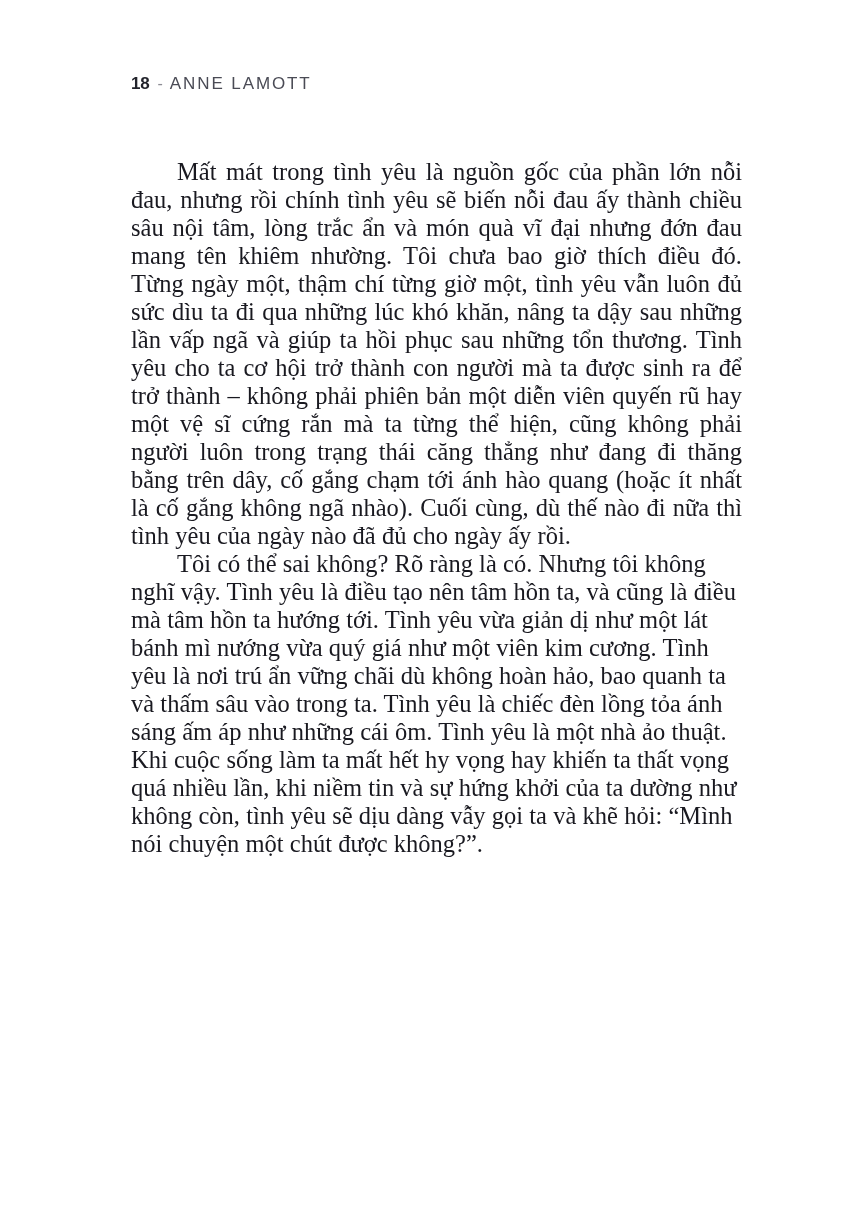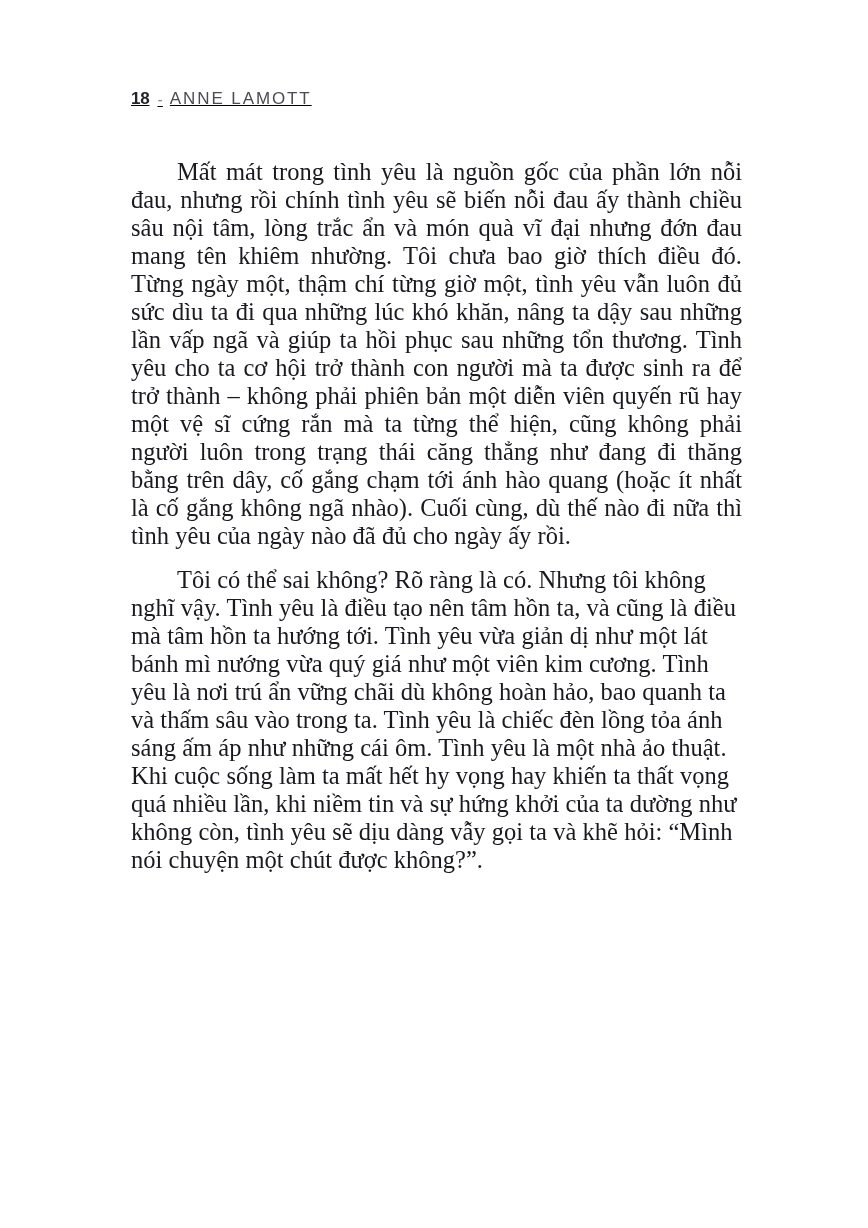--- a/index.html
+++ b/index.html
@@ -19,25 +19,24 @@
   .page {
     position: absolute;
     inset: 0;
     background: #ffffff;
   }
 
   
   .running-head {
     position: absolute;
     left: 131px;
-    top: 83px;
+    top: 74px;
     display: flex;
-    align-items: flex-end;
+    align-items: center;
     white-space: nowrap;
-    text-decoration: underline;
   }
   .folio {
     font-family: "Liberation Sans", "DejaVu Sans", sans-serif;
     font-size: 17px;
     font-weight: bold;
     color: #23242c;
     letter-spacing: -0.2px;
   }
   .head-sep {
     font-family: "Liberation Sans", "DejaVu Sans", sans-serif;
@@ -45,21 +44,20 @@
     color: #8d8d95;
     margin: 0 7px 0 8px;
     font-weight: 400;
   }
   .head-author {
     font-family: "Liberation Sans", "DejaVu Sans", sans-serif;
     font-size: 17px;
     font-weight: 300;
     color: #4a4b55;
     letter-spacing: 1.9px;
-    margin-top: 6px;
   }
 
   
   .text-block {
     position: absolute;
     left: 131px;
     top: 158px;
     width: 611px;
   }
   .body-par {
@@ -67,21 +65,21 @@
     font-size: 24.5px;
     line-height: 28px;
     color: #191920;
     text-align: justify;
     text-justify: inter-word;
     text-indent: 46px;
     word-spacing: 0.1px;
     hyphens: none;
   }
   .body-par + .body-par {
-    margin-top: 16px;
+    margin-top: 0;
   }
   .body-par:last-child {
     text-align: left;
   }
 </style>
 </head>
 <body>
 
 <div class="page">
 

